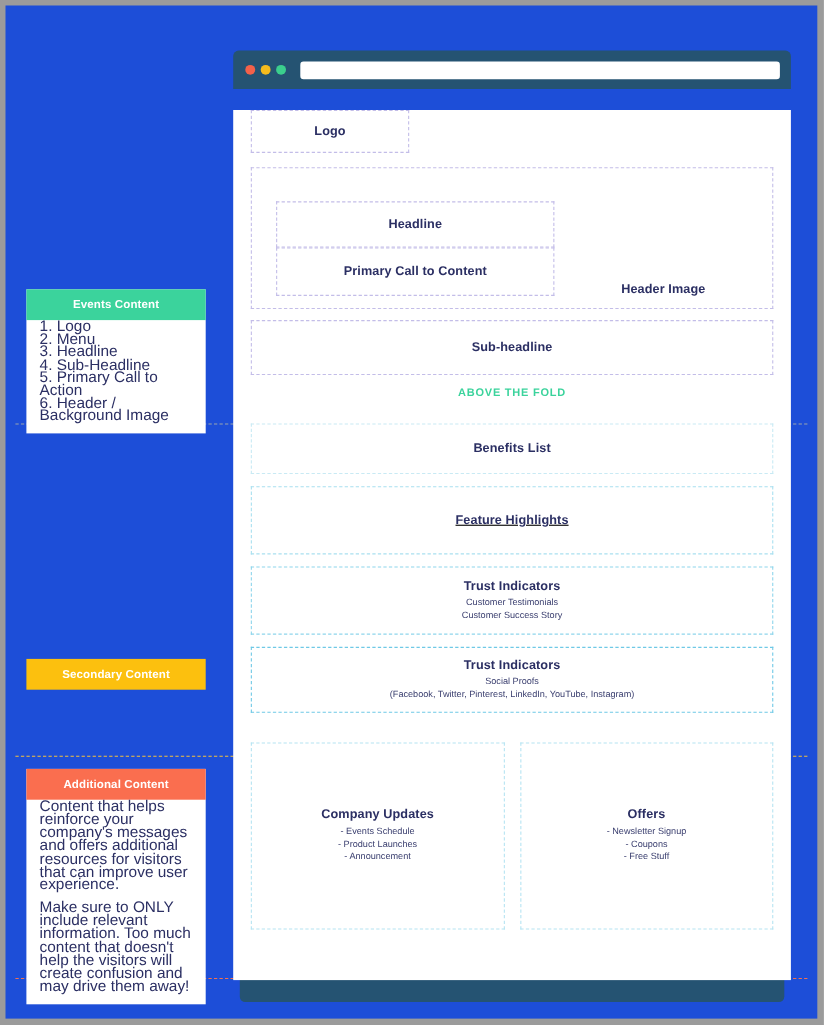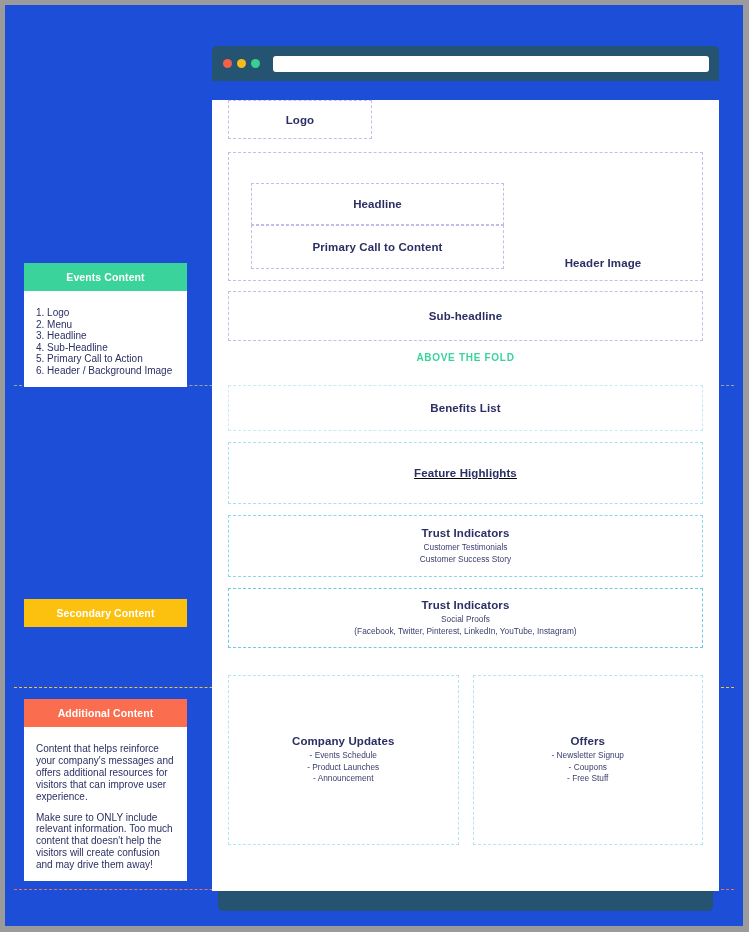--- a/index.html
+++ b/index.html
@@ -187,22 +187,22 @@
   }
   .legend-header {
     text-align: center;
     font-size: 10.5px;
     font-weight: bold;
     color: #ffffff;
     padding: 8px 0 8px;
     letter-spacing: .1px;
   }
   .legend-body {
-    padding: 16px 9px 10px 12px;
-    font-size: 10px;
+    padding: 0 9px 10px 12px;
+    font-size: 14px;
     color: #2b2f63;
     line-height: 11.6px;
   }
   .legend-body p + p { margin-top: 9px; }
 
   #legend-primary   { top: 258px; }
   #legend-primary .legend-header   { background: #3bd39c; }
   #legend-secondary { top: 594px; }
   #legend-secondary .legend-header { background: #fcc00e; }
   #legend-additional{ top: 694px; }

